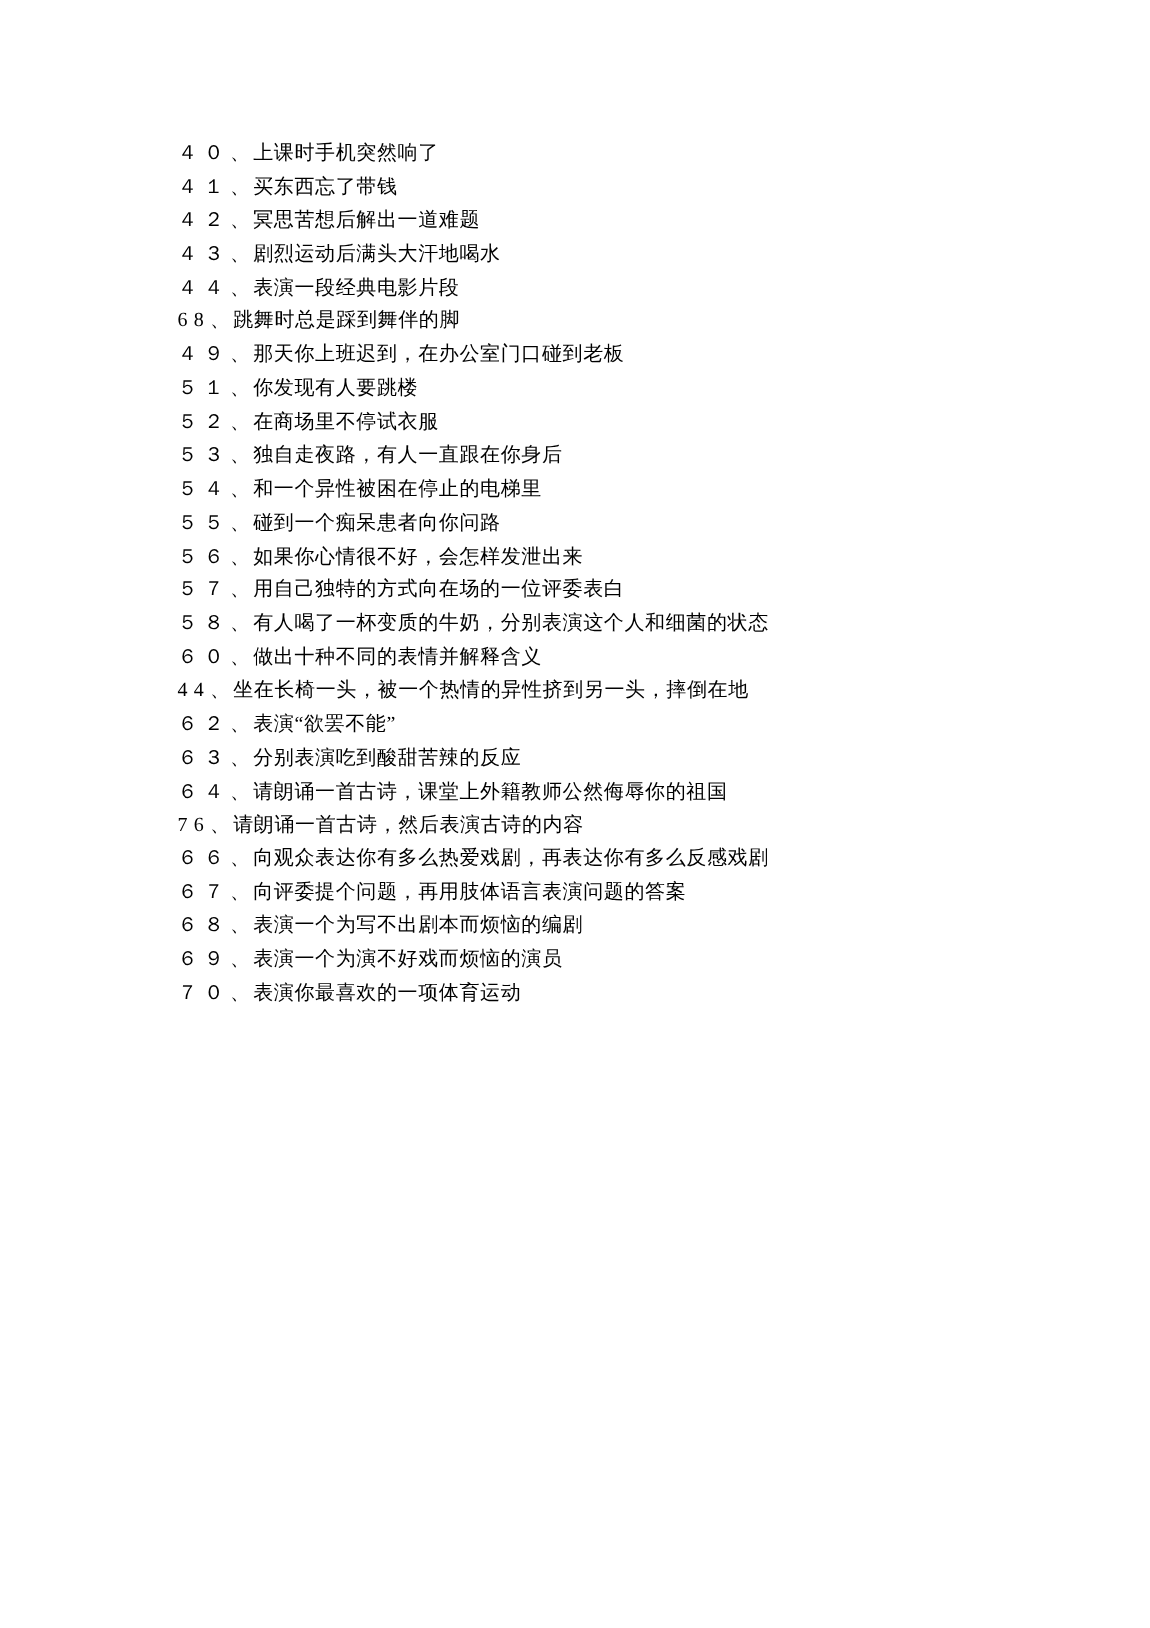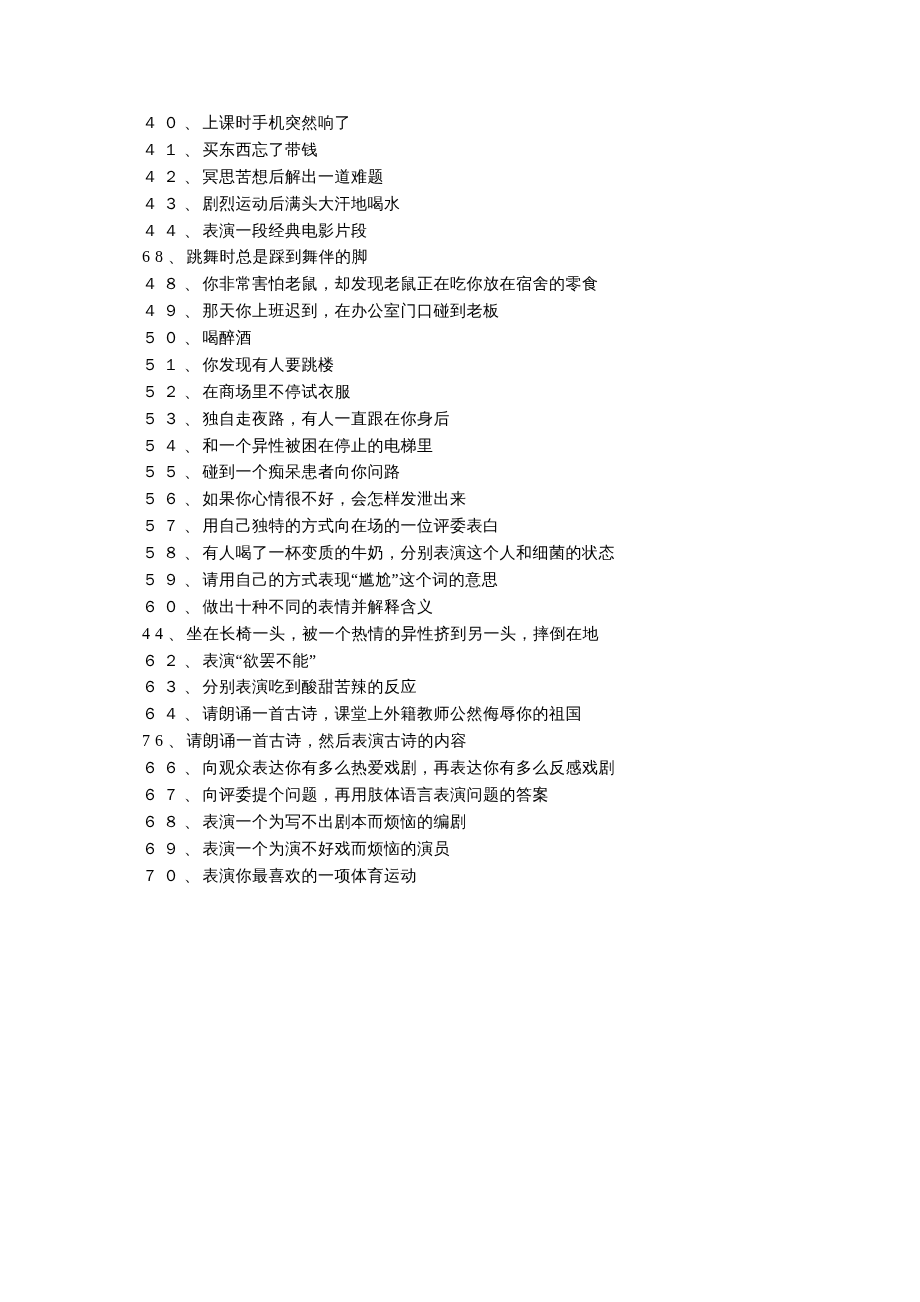--- a/index.html
+++ b/index.html
@@ -36,32 +36,29 @@
 </head>
 <body>
 
 <div class="list-container">
     <div class="list-item"><span class="item-number">４０</span><span class="item-sep">、</span><span>上课时手机突然响了</span></div>
     <div class="list-item"><span class="item-number">４１</span><span class="item-sep">、</span><span>买东西忘了带钱</span></div>
     <div class="list-item"><span class="item-number">４２</span><span class="item-sep">、</span><span>冥思苦想后解出一道难题</span></div>
     <div class="list-item"><span class="item-number">４３</span><span class="item-sep">、</span><span>剧烈运动后满头大汗地喝水</span></div>
     <div class="list-item"><span class="item-number">４４</span><span class="item-sep">、</span><span>表演一段经典电影片段</span></div>
     <div class="list-item"><span class="item-number">68</span><span class="item-sep">、</span><span>跳舞时总是踩到舞伴的脚</span></div>
-    <div class="list-item"><span class="item-number">４８</span><span class="item-sep">、</span><span>你非常害怕老鼠，却发现老鼠正在吃你放在宿舍的零食</span></div>
     <div class="list-item"><span class="item-number">４９</span><span class="item-sep">、</span><span>那天你上班迟到，在办公室门口碰到老板</span></div>
-    <div class="list-item"><span class="item-number">５０</span><span class="item-sep">、</span><span>喝醉酒</span></div>
     <div class="list-item"><span class="item-number">５１</span><span class="item-sep">、</span><span>你发现有人要跳楼</span></div>
     <div class="list-item"><span class="item-number">５２</span><span class="item-sep">、</span><span>在商场里不停试衣服</span></div>
     <div class="list-item"><span class="item-number">５３</span><span class="item-sep">、</span><span>独自走夜路，有人一直跟在你身后</span></div>
     <div class="list-item"><span class="item-number">５４</span><span class="item-sep">、</span><span>和一个异性被困在停止的电梯里</span></div>
     <div class="list-item"><span class="item-number">５５</span><span class="item-sep">、</span><span>碰到一个痴呆患者向你问路</span></div>
     <div class="list-item"><span class="item-number">５６</span><span class="item-sep">、</span><span>如果你心情很不好，会怎样发泄出来</span></div>
     <div class="list-item"><span class="item-number">５７</span><span class="item-sep">、</span><span>用自己独特的方式向在场的一位评委表白</span></div>
     <div class="list-item"><span class="item-number">５８</span><span class="item-sep">、</span><span>有人喝了一杯变质的牛奶，分别表演这个人和细菌的状态</span></div>
-    <div class="list-item"><span class="item-number">５９</span><span class="item-sep">、</span><span>请用自己的方式表现“尴尬”这个词的意思</span></div>
     <div class="list-item"><span class="item-number">６０</span><span class="item-sep">、</span><span>做出十种不同的表情并解释含义</span></div>
     <div class="list-item"><span class="item-number">44</span><span class="item-sep">、</span><span>坐在长椅一头，被一个热情的异性挤到另一头，摔倒在地</span></div>
     <div class="list-item"><span class="item-number">６２</span><span class="item-sep">、</span><span>表演“欲罢不能”</span></div>
     <div class="list-item"><span class="item-number">６３</span><span class="item-sep">、</span><span>分别表演吃到酸甜苦辣的反应</span></div>
     <div class="list-item"><span class="item-number">６４</span><span class="item-sep">、</span><span>请朗诵一首古诗，课堂上外籍教师公然侮辱你的祖国</span></div>
     <div class="list-item"><span class="item-number">76</span><span class="item-sep">、</span><span>请朗诵一首古诗，然后表演古诗的内容</span></div>
     <div class="list-item"><span class="item-number">６６</span><span class="item-sep">、</span><span>向观众表达你有多么热爱戏剧，再表达你有多么反感戏剧</span></div>
     <div class="list-item"><span class="item-number">６７</span><span class="item-sep">、</span><span>向评委提个问题，再用肢体语言表演问题的答案</span></div>
     <div class="list-item"><span class="item-number">６８</span><span class="item-sep">、</span><span>表演一个为写不出剧本而烦恼的编剧</span></div>
     <div class="list-item"><span class="item-number">６９</span><span class="item-sep">、</span><span>表演一个为演不好戏而烦恼的演员</span></div>

